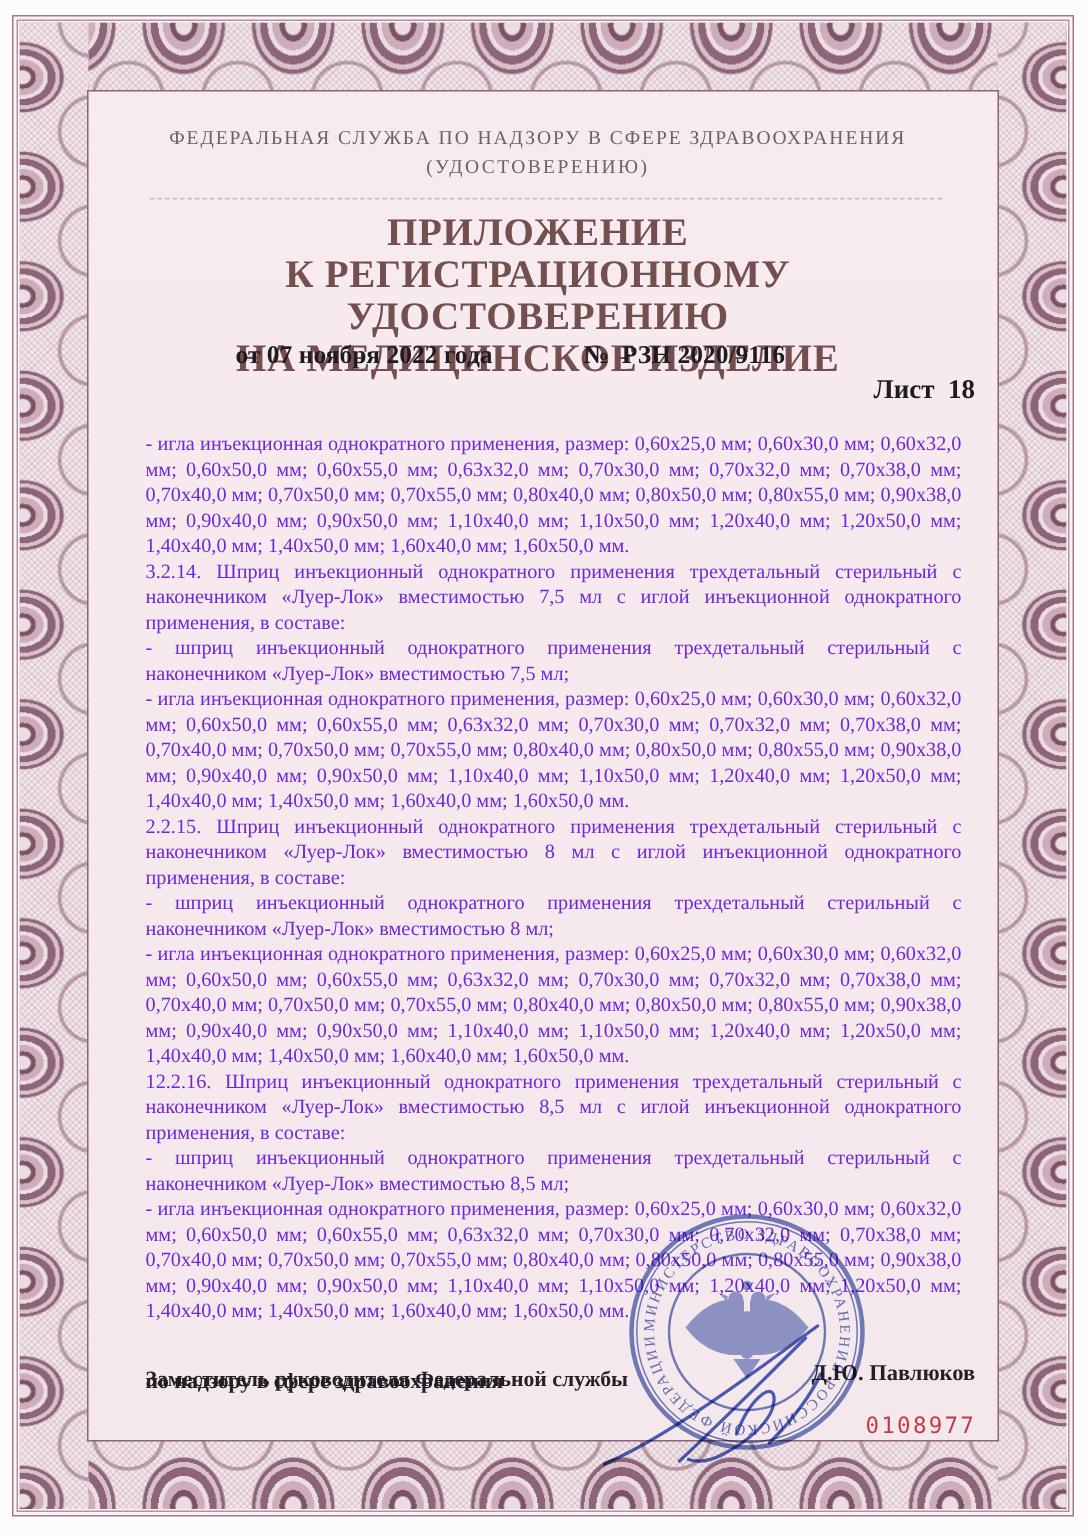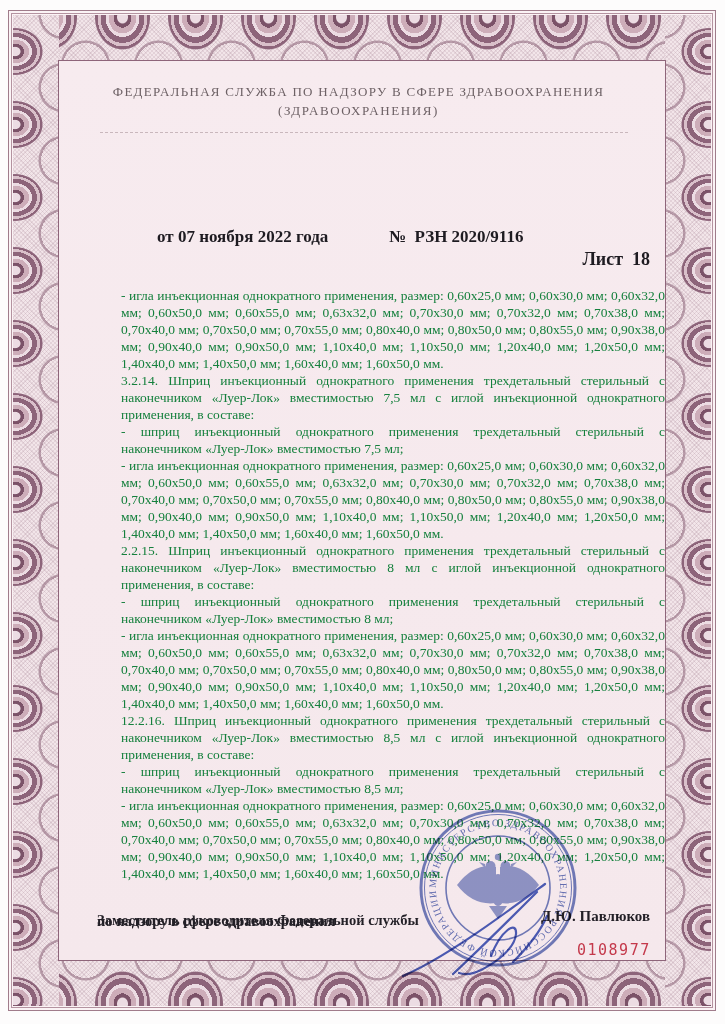--- a/index.html
+++ b/index.html
@@ -51,21 +51,21 @@
   .agency2{top:103px;letter-spacing:1.6px;}
   .sep{position:absolute;top:132px;left:100px;right:97px;border-top:1px dashed #c9b7bc;}
   .title{position:absolute;top:141px;left:60px;right:68px;text-align:center;
          color:#734f4e;font-weight:bold;font-size:26px;line-height:28px;letter-spacing:0.5px;}
   .dateline{position:absolute;top:227px;left:0;width:725px;font-weight:bold;color:#1e1b21;font-size:17px;white-space:pre;}
   .date{position:absolute;left:157px;top:0;}
   .regnum{position:absolute;left:389px;top:0;}
   .sheet{position:absolute;top:249px;right:75px;font-weight:bold;font-size:18px;color:#1e1b21;white-space:pre;}
 
   .docbody{position:absolute;top:287px;left:97px;width:544px;font-size:13.5px;line-height:17px;
-           text-align:justify;color:#15803d;margin-left:24px;}
+           text-align:justify;color:#6d28d9;}
   .docbody p{margin:0;}
 
   .sig1{position:absolute;top:896px;left:97px;font-weight:bold;font-size:14.5px;color:#221f26;margin-top:16px;}
   .sig2{position:absolute;top:913px;left:97px;font-weight:bold;font-size:14.5px;color:#221f26;}
   .signame{position:absolute;top:908px;left:541px;font-weight:bold;font-size:15px;color:#221f26;}
   .serial{position:absolute;top:941px;left:577px;font-family:"DejaVu Sans Mono",monospace;
           font-size:15px;letter-spacing:1.5px;color:#c4394b;}
 
   .stamp{position:absolute;left:415px;top:805px;width:166px;height:166px;mix-blend-mode:multiply;}
   .scribble{position:absolute;left:395px;top:872px;width:210px;height:115px;mix-blend-mode:multiply;}
@@ -80,23 +80,28 @@
     <div class="strip strip-top"></div>
     <div class="strip strip-bottom"></div>
     <div class="strip strip-left"></div>
     <div class="strip strip-right"></div>
     <div class="inner"></div>
   </div>
 
   <div class="content">
 
     <div class="agency agency1">ФЕДЕРАЛЬНАЯ СЛУЖБА ПО НАДЗОРУ В СФЕРЕ ЗДРАВООХРАНЕНИЯ</div>
-    <div class="agency agency2">(ЗДРАВООХРАНЕНИЯ)</div>
+    <div class="agency agency2">(УДОСТОВЕРЕНИЮ)</div>
     <div class="sep"></div>
 
+    <div class="title">
+      <div>ПРИЛОЖЕНИЕ</div>
+      <div>К РЕГИСТРАЦИОННОМУ УДОСТОВЕРЕНИЮ</div>
+      <div>НА МЕДИЦИНСКОЕ ИЗДЕЛИЕ</div>
+    </div>
 
     <div class="dateline">
       <span class="date">от 07 ноября 2022 года</span>
       <span class="regnum">№  РЗН 2020/9116</span>
     </div>
 
     <div class="sheet">Лист  18</div>
 
     <div class="docbody">
       <p>- игла инъекционная однократного применения, размер: 0,60х25,0 мм; 0,60х30,0 мм; 0,60х32,0 мм; 0,60х50,0 мм; 0,60х55,0 мм; 0,63х32,0 мм; 0,70х30,0 мм; 0,70х32,0 мм; 0,70х38,0 мм; 0,70х40,0 мм; 0,70х50,0 мм; 0,70х55,0 мм; 0,80х40,0 мм; 0,80х50,0 мм; 0,80х55,0 мм; 0,90х38,0 мм; 0,90х40,0 мм; 0,90х50,0 мм; 1,10х40,0 мм; 1,10х50,0 мм; 1,20х40,0 мм; 1,20х50,0 мм; 1,40х40,0 мм; 1,40х50,0 мм; 1,60х40,0 мм; 1,60х50,0 мм.</p>

